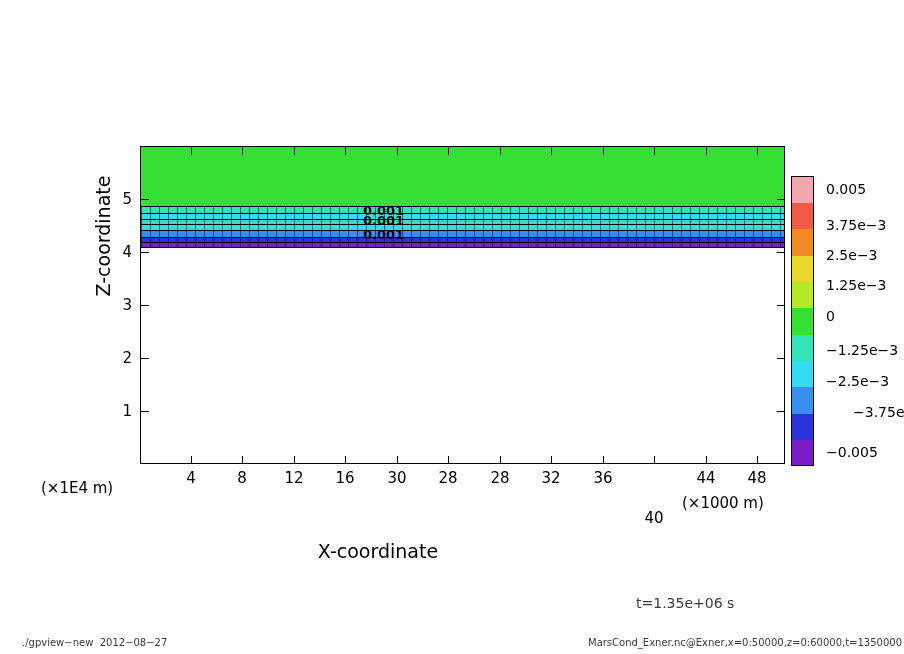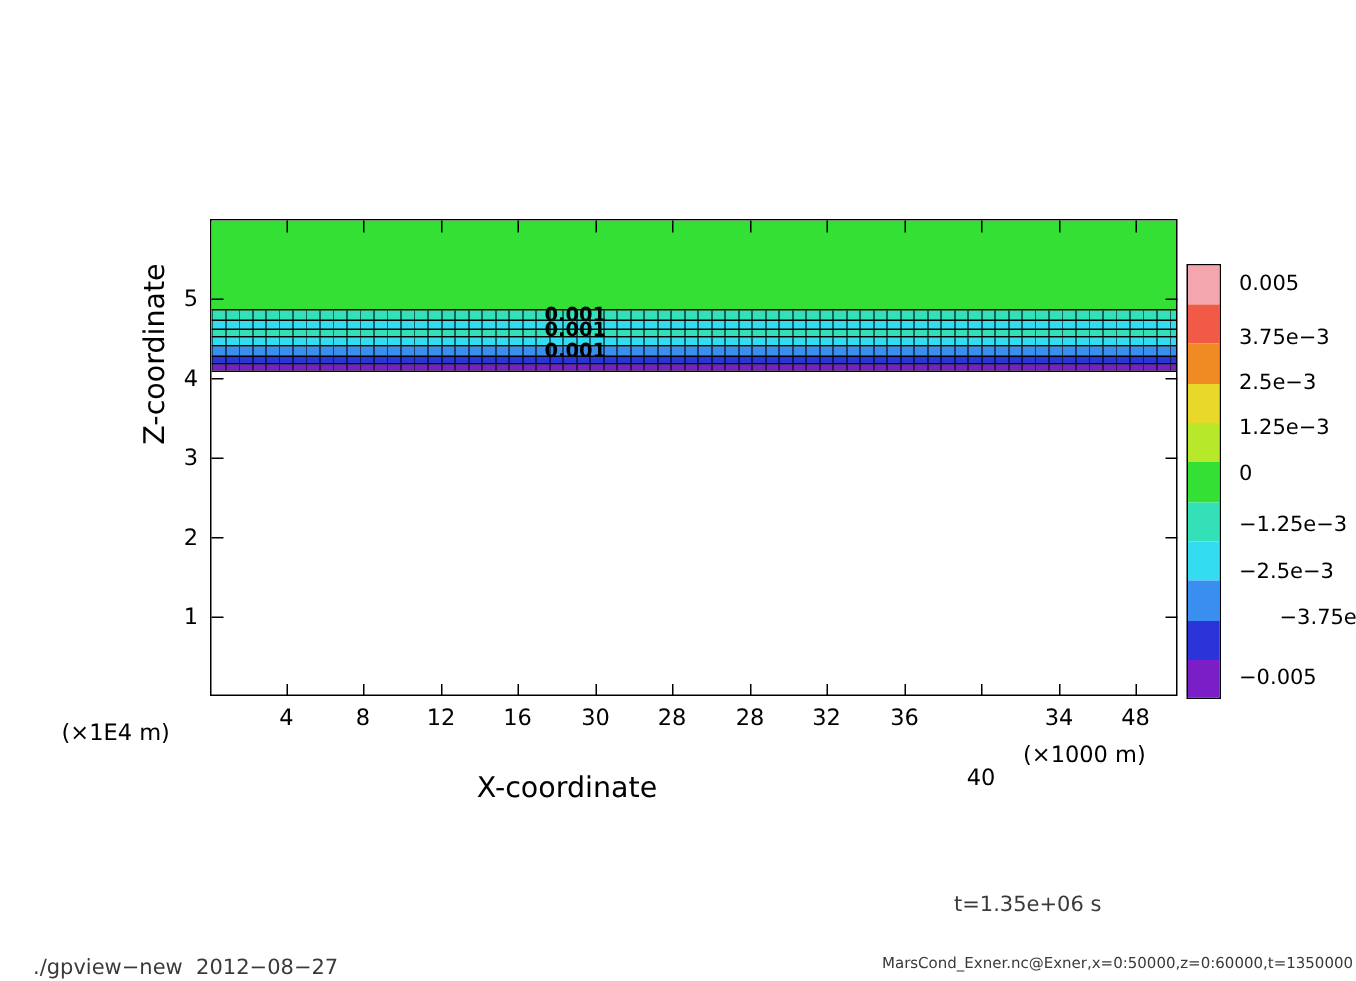--- a/index.html
+++ b/index.html
@@ -101,21 +101,21 @@
     width: 200px;
     transform: rotate(-90deg);
     transform-origin: 100px 0;
     text-align: center;
     font-size: 19px;
     color: #000;
     white-space: pre;
   }
   #xtitle {
     left: 0;
-    top: 514px;
+    top: 540px;
     width: 756px;
     text-align: center;
     font-size: 19px;
   }
   #xunit {
     left: 41px;
     top: 479px;
     font-size: 15px;
   }
   #xunit2 {
@@ -133,21 +133,21 @@
   }
   #timestamp {
     left: 636px;
     top: 595px;
     font-size: 14px;
     color: #3a3a3a;
   }
   #footer-left {
     left: 22px;
     top: 637px;
-    font-size: 14px;
+    font-size: 10px;
     color: #3a3a3a;
   }
   #footer-right {
     left: 588px;
     top: 637px;
     font-size: 10px;
     color: #3a3a3a;
   }
   
   #colorbar {
@@ -273,21 +273,21 @@
   <div class="xlab" style="left:191px; top:469px;">4</div>
   <div class="xlab" style="left:242px; top:469px;">8</div>
   <div class="xlab" style="left:294px; top:469px;">12</div>
   <div class="xlab" style="left:345px; top:469px;">16</div>
   <div class="xlab" style="left:397px; top:469px;">30</div>
   <div class="xlab" style="left:448px; top:469px;">28</div>
   <div class="xlab" style="left:500px; top:469px;">28</div>
   <div class="xlab" style="left:551px; top:469px;">32</div>
   <div class="xlab" style="left:603px; top:469px;">36</div>
   <div class="xlab" style="left:654px; top:469px;margin-top:40px;">40</div>
-  <div class="xlab" style="left:706px; top:469px;">34</div>
+  <div class="xlab" style="left:706px; top:469px;">44</div>
   <div class="xlab" style="left:757px; top:469px;">48</div>
 
   <div class="ylab" style="left:108px; top:411px; width:24px;">1</div>
   <div class="ylab" style="left:108px; top:358px; width:24px;">2</div>
   <div class="ylab" style="left:108px; top:305px; width:24px;">3</div>
   <div class="ylab" style="left:108px; top:252px; width:24px;">4</div>
   <div class="ylab" style="left:108px; top:199px; width:24px;">5</div>
 
   <div id="ytitle">Z-coordinate</div>
   <div class="txt" id="xtitle">X-coordinate</div>

